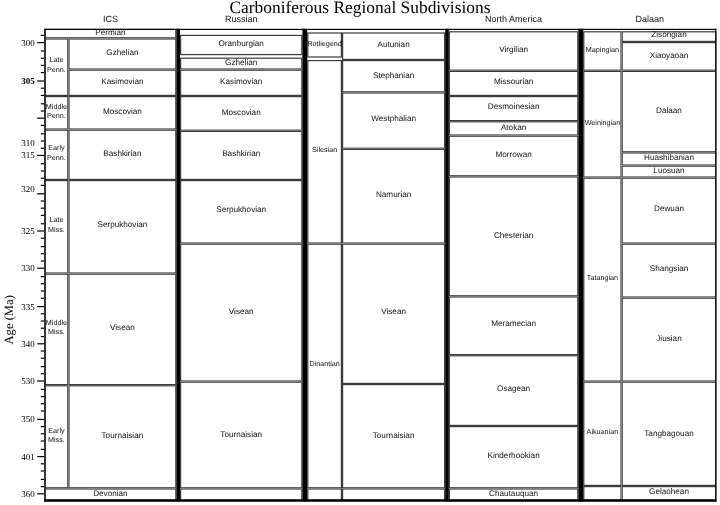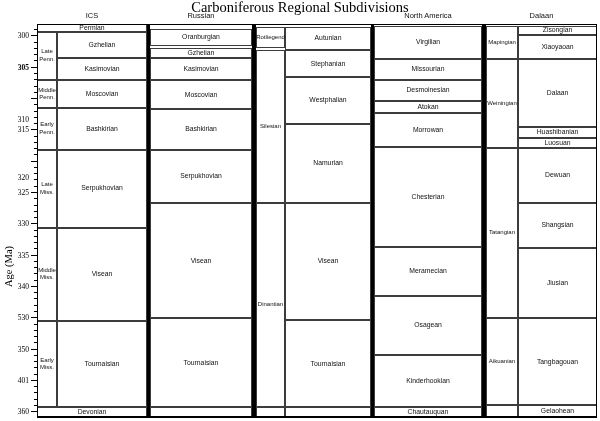--- a/index.html
+++ b/index.html
@@ -48,21 +48,21 @@
     <div class="tickmark" style="position: absolute; left: 33.5px; top: 110.568px; width: 3.5px; height: 1px;"></div>
     <div class="tickmark" style="position: absolute; left: 33.5px; top: 116.832px; width: 3.5px; height: 1px;"></div>
     <div class="tickmark" style="position: absolute; left: 33.5px; top: 123.096px; width: 3.5px; height: 1px;"></div>
     <div class="tickmark" style="position: absolute; left: 31px; top: 129.36px; width: 6px; height: 1px;"></div>
     <div class="ticklab" style="position: absolute; left: 8px; top: 125.36px; width: 21px;">315</div>
     <div class="tickmark" style="position: absolute; left: 33.5px; top: 135.624px; width: 3.5px; height: 1px;"></div>
     <div class="tickmark" style="position: absolute; left: 33.5px; top: 141.888px; width: 3.5px; height: 1px;"></div>
     <div class="tickmark" style="position: absolute; left: 33.5px; top: 148.152px; width: 3.5px; height: 1px;"></div>
     <div class="tickmark" style="position: absolute; left: 33.5px; top: 154.416px; width: 3.5px; height: 1px;"></div>
     <div class="tickmark" style="position: absolute; left: 31px; top: 160.68px; width: 6px; height: 1px;"></div>
-    <div class="ticklab" style="position: absolute; left: 8px; top: 173px; width: 21px;">320</div>
+    <div class="ticklab" style="position: absolute; left: 8px; top: 153px; width: 21px;">320</div>
     <div class="tickmark" style="position: absolute; left: 33.5px; top: 166.944px; width: 3.5px; height: 1px;"></div>
     <div class="tickmark" style="position: absolute; left: 33.5px; top: 173.207px; width: 3.5px; height: 1px;"></div>
     <div class="tickmark" style="position: absolute; left: 33.5px; top: 179.471px; width: 3.5px; height: 1px;"></div>
     <div class="tickmark" style="position: absolute; left: 33.5px; top: 185.735px; width: 3.5px; height: 1px;"></div>
     <div class="tickmark" style="position: absolute; left: 31px; top: 191.999px; width: 6px; height: 1px;"></div>
     <div class="ticklab" style="position: absolute; left: 8px; top: 187.999px; width: 21px;">325</div>
     <div class="tickmark" style="position: absolute; left: 33.5px; top: 198.263px; width: 3.5px; height: 1px;"></div>
     <div class="tickmark" style="position: absolute; left: 33.5px; top: 204.527px; width: 3.5px; height: 1px;"></div>
     <div class="tickmark" style="position: absolute; left: 33.5px; top: 210.791px; width: 3.5px; height: 1px;"></div>
     <div class="tickmark" style="position: absolute; left: 33.5px; top: 217.055px; width: 3.5px; height: 1px;"></div>

